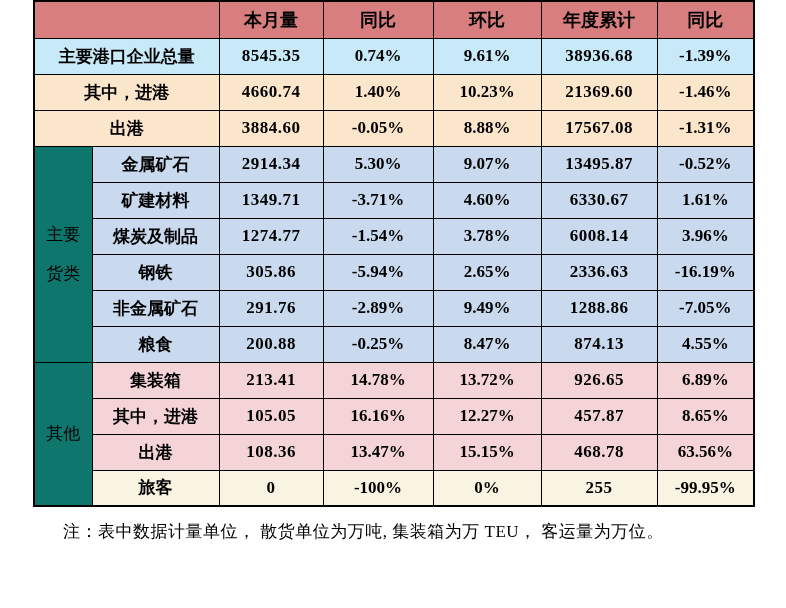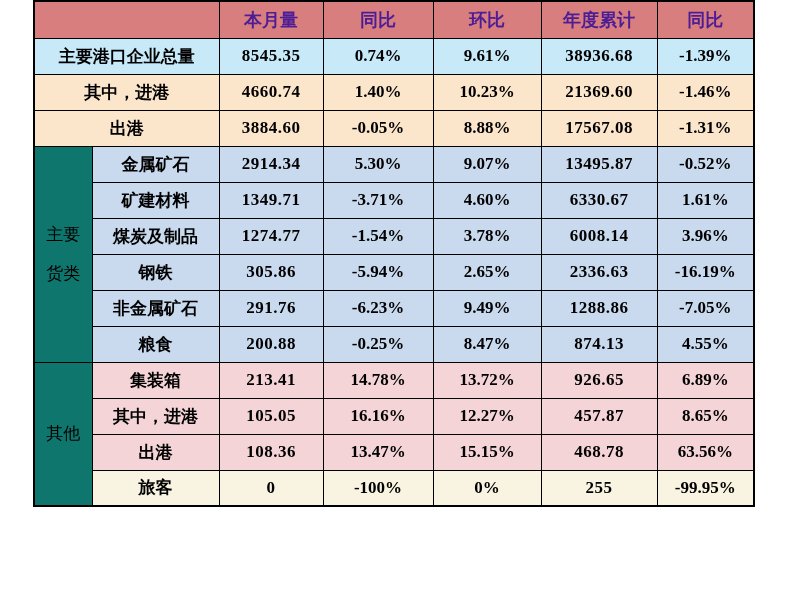--- a/index.html
+++ b/index.html
@@ -23,21 +23,21 @@
 
   table.tp{
     border-collapse:collapse;table-layout:fixed;width:720px;margin-left:33px;
     border:2px solid var(--border);
   }
   .tp th,.tp td{
     border:1px solid var(--border);text-align:center;padding:0;overflow:hidden;
     height:36px;font-size:17px;color:#000;box-sizing:border-box;
   }
   .tp thead th{
-    height:37px;background:var(--header-bg);font-size:18px;font-weight:bold;color:#4c1d95;
+    height:37px;background:var(--header-bg);font-size:18px;font-weight:bold;color:#000000;
   }
   .bg-blue{background:var(--row-blue);}
   .bg-peach{background:var(--row-peach);}
   .bg-lav{background:var(--row-lavender);}
   .bg-pink{background:var(--row-pink);}
   .bg-cream{background:var(--row-cream);}
 
   .num-bold{font-weight:bold;letter-spacing:0.5px;}
   .pct{font-weight:bold;}
 
@@ -136,21 +136,21 @@
           <td class="lab-plain bg-lav">钢铁</td>
           <td class="bg-lav num-bold">305.86</td>
           <td class="bg-lav pct">-5.94%</td>
           <td class="bg-lav pct">2.65%</td>
           <td class="bg-lav num-bold">2336.63</td>
           <td class="bg-lav pct">-16.19%</td>
         </tr>
         <tr>
           <td class="lab-plain bg-lav">非金属矿石</td>
           <td class="bg-lav num-bold">291.76</td>
-          <td class="bg-lav pct">-6.23%</td>
+          <td class="bg-lav pct">-2.89%</td>
           <td class="bg-lav pct">9.49%</td>
           <td class="bg-lav num-bold">1288.86</td>
           <td class="bg-lav pct">-7.05%</td>
         </tr>
         <tr>
           <td class="lab-plain bg-lav">粮食</td>
           <td class="bg-lav num-bold">200.88</td>
           <td class="bg-lav pct">-0.25%</td>
           <td class="bg-lav pct">8.47%</td>
           <td class="bg-lav num-bold">874.13</td>
@@ -187,14 +187,15 @@
           <td class="lab-plain bg-cream">旅客</td>
           <td class="bg-cream num-bold">0</td>
           <td class="bg-cream pct">-100%</td>
           <td class="bg-cream pct">0%</td>
           <td class="bg-cream num-bold">255</td>
           <td class="bg-cream pct">-99.95%</td>
         </tr>
       </tbody>
   </table>
 
+  <div class="footnote">注：表中数据计量单位， 散货单位为万吨, 集装箱为万 TEU， 客运量为万位。</div>
 
 </div>
 
 </body></html>

